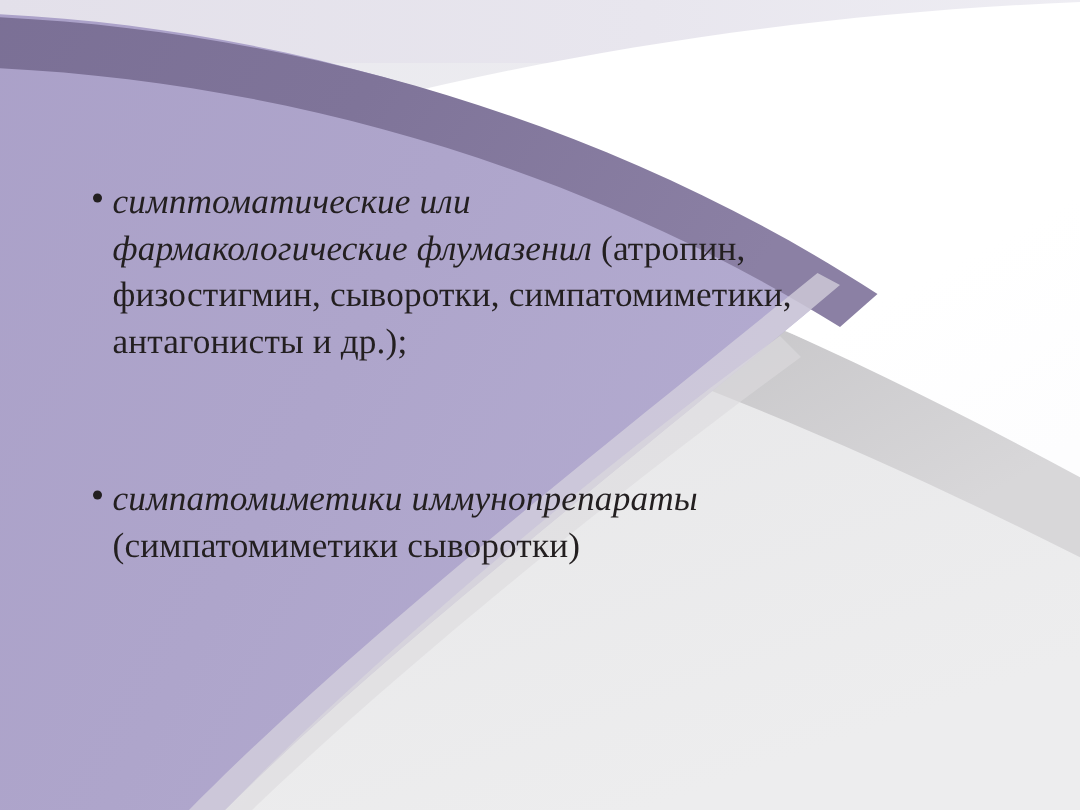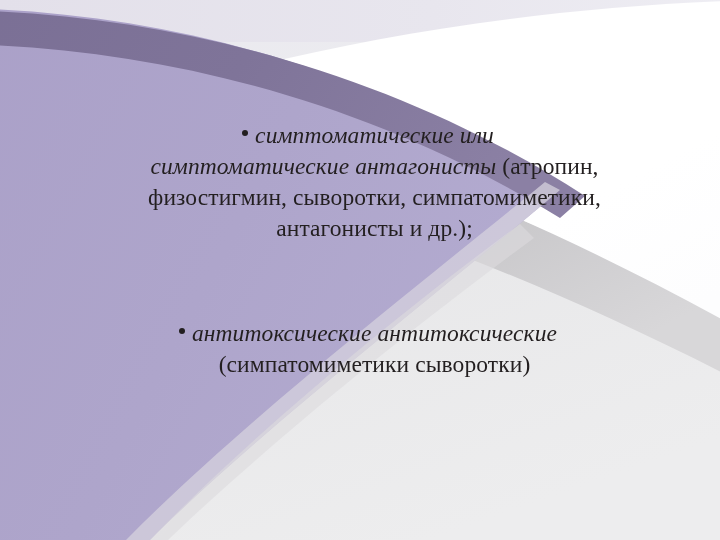--- a/index.html
+++ b/index.html
@@ -20,21 +20,20 @@
     top: 0; left: 0;
     width: 720px;
     height: 540px;
     display: block;
   }
   #content {
     position: absolute;
     top: 0; left: 0;
     width: 720px;
     height: 540px;
-    text-align: center;
   }
   .bullet-block {
     position: absolute;
     left: 62px;
     width: 612px;
   }
   #block-1 { top: 120px; }
   #block-2 { top: 318px; }
 
   .line {
@@ -129,36 +128,36 @@
 
   <div id="content">
 
     <div class="bullet-block" id="block-1">
 
       <div class="line">
         <span class="bullet-dot"></span><span class="seg ital">симптоматические или</span>
       </div>
 
       <div class="line line-indent">
-        <span class="seg ital">симптоматические антагонисты </span><span class="seg reg">(атропин,</span>
+        <span class="seg ital">фармакологические флумазенил </span><span class="seg reg">(атропин,</span>
       </div>
 
       <div class="line line-indent">
         <span class="seg reg">физостигмин, сыворотки, симпатомиметики,</span>
       </div>
 
       <div class="line line-indent">
         <span class="seg reg">антагонисты и др.);</span>
       </div>
     </div>
 
     <div class="bullet-block" id="block-2">
 
       <div class="line">
-        <span class="bullet-dot"></span><span class="seg ital">антитоксические антитоксические</span>
+        <span class="bullet-dot"></span><span class="seg ital">симпатомиметики иммунопрепараты</span>
       </div>
 
       <div class="line line-indent">
         <span class="seg reg">(симпатомиметики сыворотки)</span>
       </div>
     </div>
 
   </div>
 </div>
 

